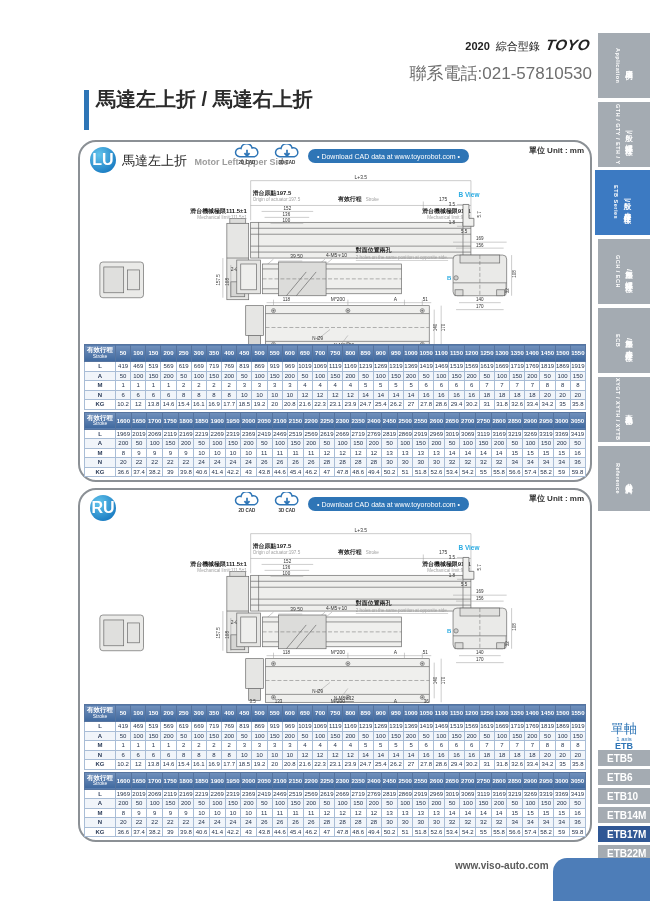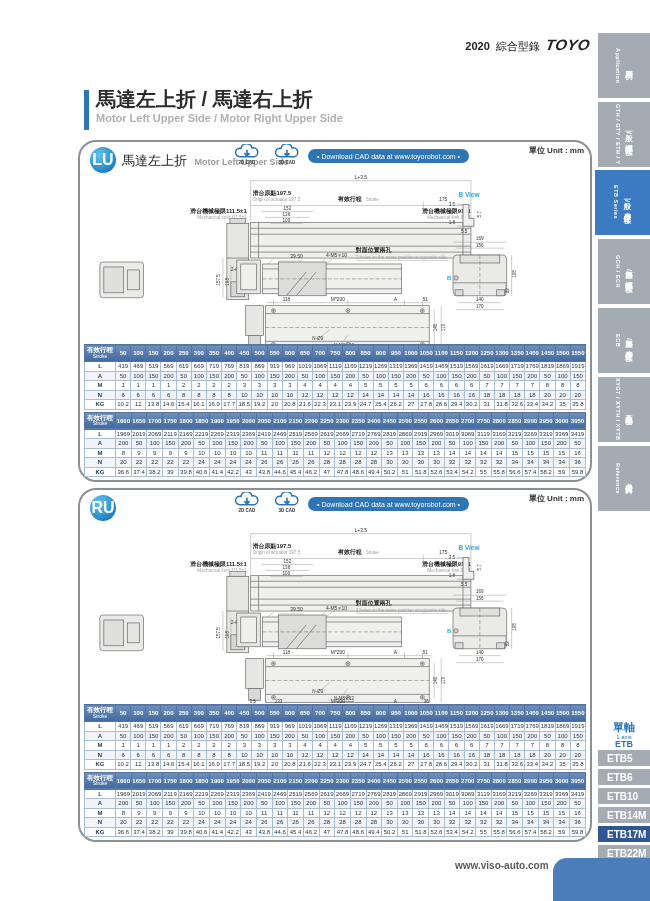--- a/index.html
+++ b/index.html
@@ -15,21 +15,21 @@
   .titleblock .zh{margin-left:12px;font-size:20px;font-weight:bold;color:#2b2b2b;line-height:1.1;}
   .titleblock .en{margin-left:12px;font-size:11px;font-weight:bold;color:#b1b1b1;margin-top:2px;}
   
   .side-tab{position:absolute;left:598px;width:52px;height:65px;background:#a4abb2;color:#fff;
             display:flex;flex-direction:row;align-items:center;justify-content:center;gap:3px;}
   .side-tab.active{left:595px;width:55px;background:#3c7ac2;}
   .side-tab .ven{writing-mode:vertical-rl;font-size:5.5px;font-weight:bold;letter-spacing:.5px;}
   .side-tab .vzh{writing-mode:vertical-rl;font-size:7.5px;font-weight:bold;letter-spacing:1px;}
   
   .etb-head{position:absolute;left:598px;top:722px;width:52px;text-align:center;color:#2e75b6;line-height:1.05;}
-  .etb-head .h1{font-size:11px;font-weight:bold;}
+  .etb-head .h1{font-size:13px;font-weight:normal;}
   .etb-head .h2{font-size:6px;}
   .etb-head .h3{font-size:9px;font-weight:bold;}
   .etb-item{position:absolute;left:598px;width:52px;height:16px;background:#a4abb2;color:#fff;
             font-size:10px;font-weight:bold;display:flex;align-items:center;padding-left:9px;box-sizing:border-box;}
   .etb-item.active{background:#2f5795;}
   
   .panel{position:absolute;left:78px;width:514px;background:#fff;border:2px solid #8b9095;border-radius:18px;box-sizing:border-box;}
   .panel-lu{top:140px;height:342px;}
   .panel-ru{top:488px;height:354px;}
   .badge{position:absolute;left:10px;top:5px;width:26px;height:26px;border-radius:50%;
@@ -75,25 +75,25 @@
 </head>
 <body>
 
 <div class="page">
 
   <div class="brandline">
     <span class="yr">2020</span>
     <span>綜合型錄</span>
     <span class="toyo">TOYO</span>
   </div>
+  <div class="phone">聯系電話:021-57810530</div>
 
   <div class="titleblock">
     <div class="bar"></div>
     <div class="zh">馬達左上折 / 馬達右上折</div>
-    <div class="en">Motor Left Upper Side / Motor Right Upper Side</div>
   </div>
 
   <div class="side-tab" style="top:33px">
     <span class="ven">Application</span>
     <span class="vzh">應用例</span>
   </div>
   <div class="side-tab" style="top:102px">
     <span class="ven">GTH / GTY / ETH / Y</span>
     <span class="vzh">一般 / 螺桿仕樣</span>
   </div>

